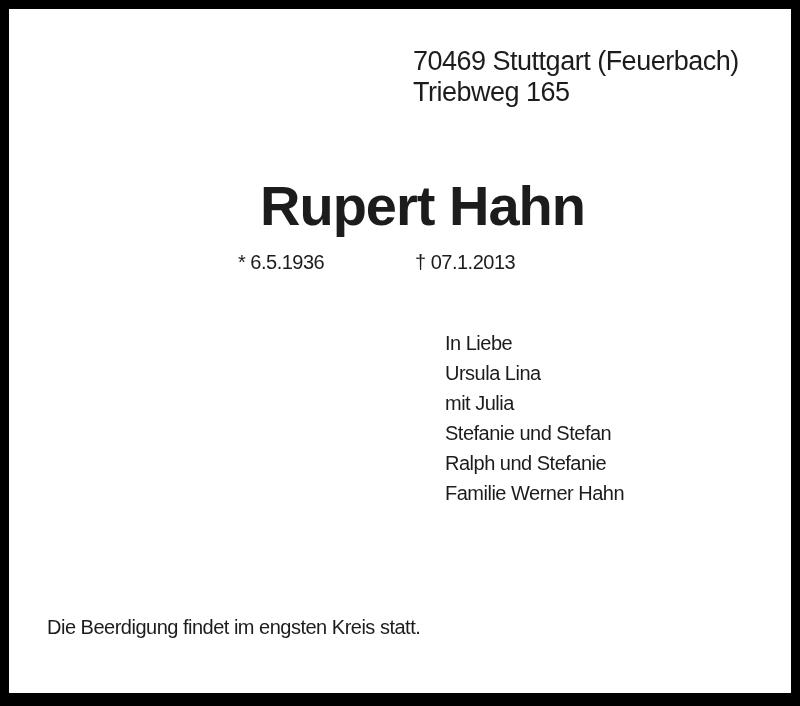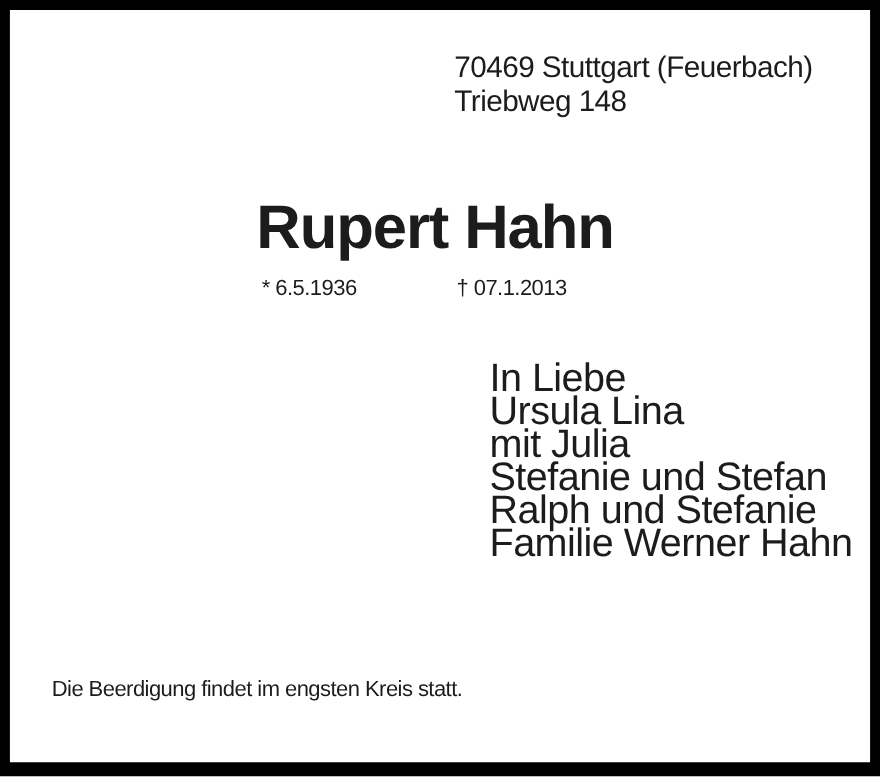--- a/index.html
+++ b/index.html
@@ -30,57 +30,57 @@
 
   .address {
     left: 404px;   
     top: 37px;     
     font-size: 27px;
     line-height: 31px;
     letter-spacing: -0.5px;
   }
 
   .deceased-name {
-    left: 224px;
+    left: 251px;
     top: 169px;
     font-size: 56px;
     line-height: 56px;
     font-weight: 700;
     letter-spacing: -1px;
   }
 
   .dates { font-size: 20px; line-height: 27px; letter-spacing: -0.5px; }
   .birth { left: 229px; top: 240px; }
   .death { left: 406px; top: 240px; }
 
   .mourners {
     left: 436px;
     top: 319px;
-    font-size: 36px;
+    font-size: 20px;
     line-height: 30px;
     letter-spacing: -0.5px;
   }
   .mourners .line { display: block; }
 
   .funeral-note {
     left: 38px;
     top: 603px;
     font-size: 20px;
     line-height: 31px;
     letter-spacing: -0.5px;
   }
 </style>
 </head>
 <body>
 
 <div class="notice">
 
   <div class="abs address">
     <div>70469 Stuttgart (Feuerbach)</div>
-    <div>Triebweg 148</div>
+    <div>Triebweg 165</div>
   </div>
 
   <div class="abs deceased-name">Rupert Hahn</div>
 
   <div class="abs dates birth">* 6.5.1936</div>
   <div class="abs dates death">† 07.1.2013</div>
 
   <div class="abs mourners">
     <span class="line">In Liebe</span>
     <span class="line">Ursula Lina</span>

